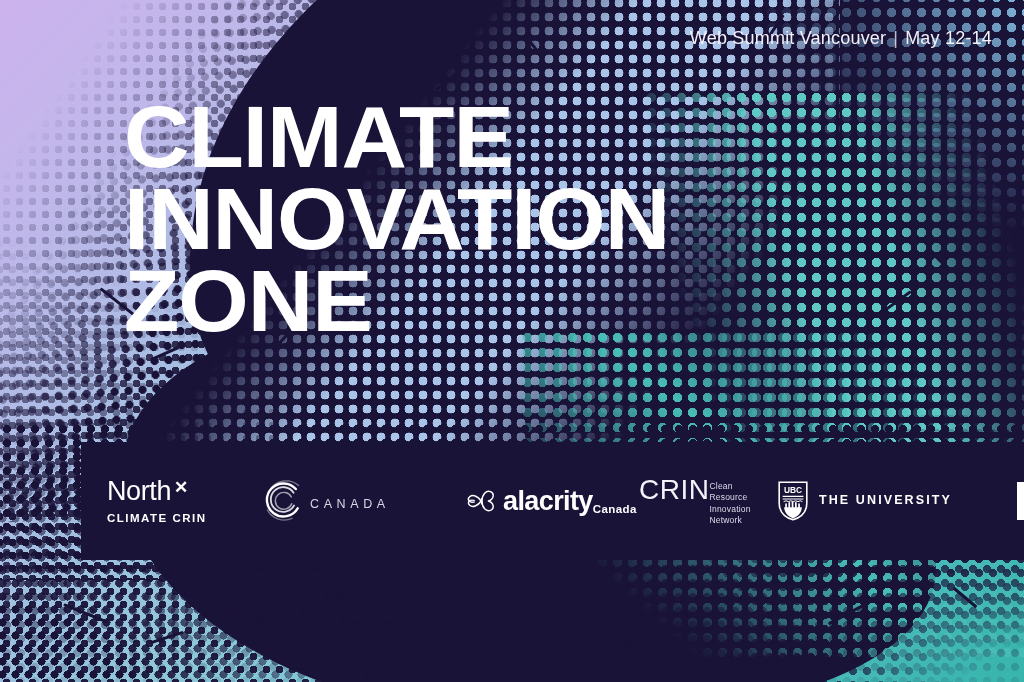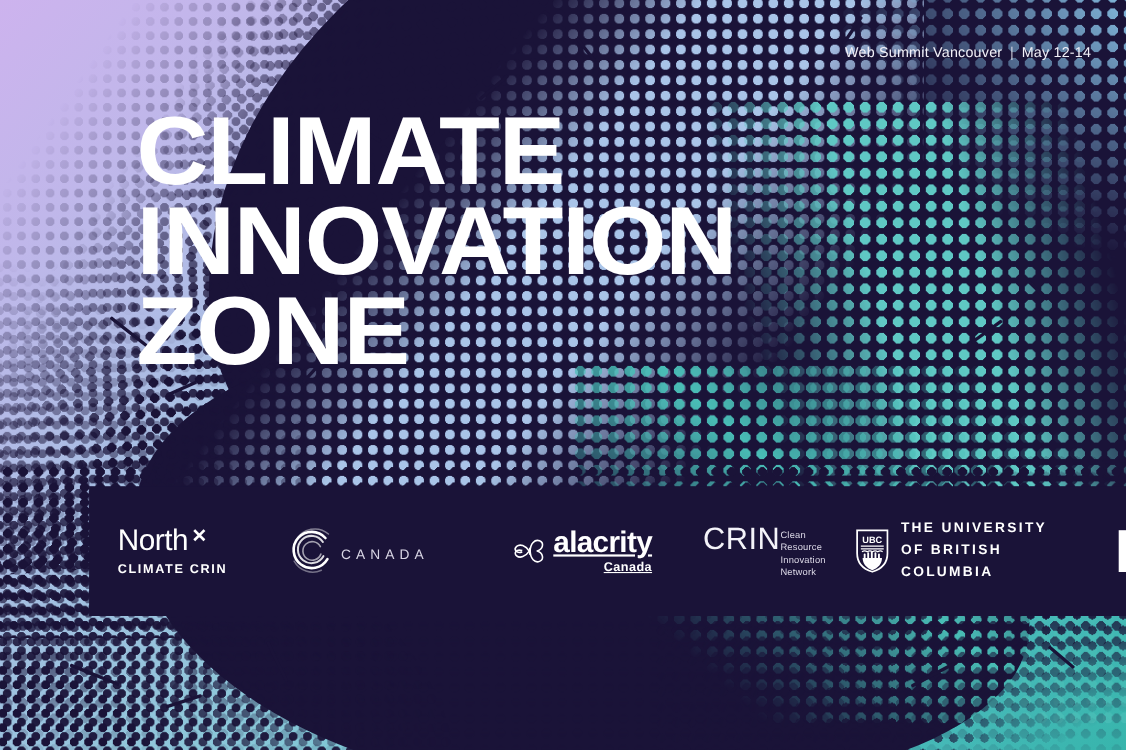--- a/index.html
+++ b/index.html
@@ -110,23 +110,23 @@
     background-size:15px 15px;
     -webkit-mask-image:linear-gradient(42deg,transparent 20%,#000 50%,transparent 84%);
             mask-image:linear-gradient(42deg,transparent 20%,#000 50%,transparent 84%);
   }
 
   
   .dash{position:absolute;background:#1a1338;border-radius:1px;}
 
   
   #event-line{
-    position:absolute;top:40px;right:32px;
+    position:absolute;top:28px;right:32px;
     color:#f2f0f8;
-    font-size:13px;letter-spacing:.2px;
+    font-size:18px;letter-spacing:.2px;
     white-space:nowrap;
     z-index:6;
   }
   #event-line .sep{opacity:.75;padding:0 7px;}
 
   
   #headline{
     position:absolute;left:124px;top:96px;
     z-index:6;
     color:#ffffff;
@@ -172,21 +172,21 @@
   
   #logo-foresight{width:170px;}
   #logo-foresight .mark{width:44px;height:44px;flex:0 0 auto;margin-right:5px;}
   #logo-foresight .txt{display:flex;flex-direction:column;}
   #logo-foresight .w1{font-size:21px;font-weight:bold;letter-spacing:3.6px;line-height:1;}
   #logo-foresight .w2{font-size:12.5px;letter-spacing:4.6px;margin-top:6px;color:#d8d5e4;}
 
   
   #logo-alacrity{width:140px;}
   #logo-alacrity .mark{width:34px;height:30px;flex:0 0 auto;margin-right:4px;}
-  #logo-alacrity .txt{display:flex;flex-direction:column;align-items:flex-start;text-decoration:underline;}
+  #logo-alacrity .txt{display:flex;flex-direction:row;align-items:flex-start;}
   #logo-alacrity .w1{font-size:27px;font-weight:bold;letter-spacing:-.6px;line-height:1;}
   #logo-alacrity .w2{font-size:11.5px;font-weight:bold;letter-spacing:.4px;margin-top:3px;align-self:flex-end;}
 
   
   #logo-crin{flex-direction:row;align-items:flex-start;width:105px;}
   #logo-crin .w1{font-size:28px;letter-spacing:.5px;line-height:1;font-weight:normal;color:#f4f3f9;}
   #logo-crin .sub{font-size:8.5px;line-height:1.32;margin-top:5px;color:#dedbe9;letter-spacing:.2px;}
 
   
   #logo-ubc{width:205px;}
@@ -309,21 +309,20 @@
           <path d="M15 37.4 C9.6 35.2 6.2 31.4 6.2 26.2 L23.8 26.2 C23.8 31.4 20.4 35.2 15 37.4 Z"></path>
           <rect x="7.2" y="22.2" width="1.7" height="5" rx=".8"></rect>
           <rect x="10.4" y="21" width="1.7" height="6" rx=".8"></rect>
           <rect x="13.7" y="20.4" width="1.7" height="6.6" rx=".8"></rect>
           <rect x="17" y="21" width="1.7" height="6" rx=".8"></rect>
           <rect x="20.2" y="22.2" width="1.7" height="5" rx=".8"></rect>
         </g>
       </svg>
       <div class="txt">
         <span class="l">THE UNIVERSITY</span>
-        <span class="l">OF BRITISH COLUMBIA</span>
       </div>
     </div>
 
     <div class="logo" id="logo-sfu">
       <div class="box">SFU</div>
 
     </div>
 
   </div>
 </div>

